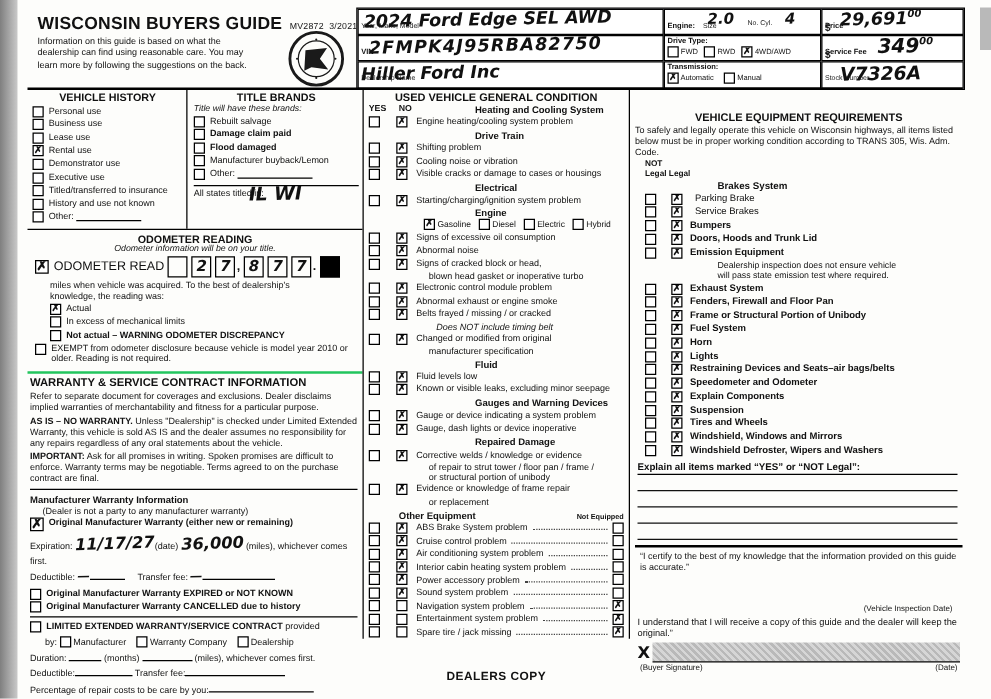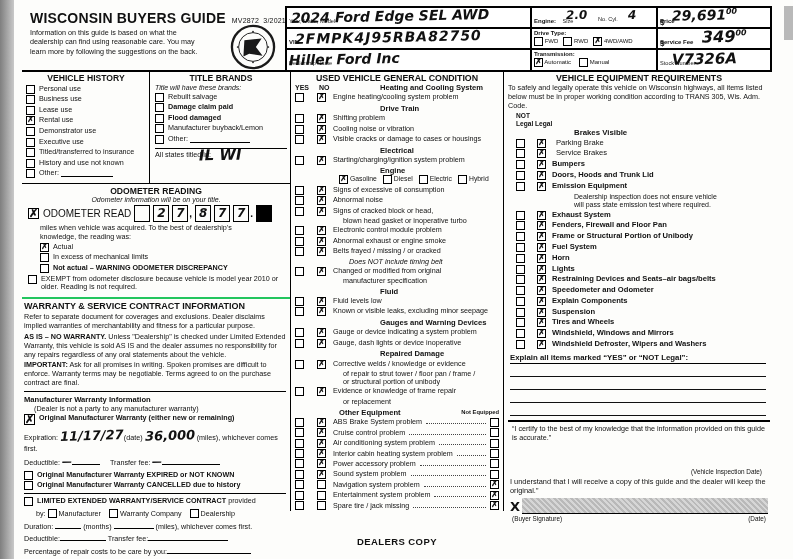--- a/index.html
+++ b/index.html
@@ -71,31 +71,31 @@
   .yn span:first-child{width:24px;}
   .cgt{font-weight:bold;font-size:7.6px;margin-left:48px;margin-top:1.5px;padding-left:41px;}
   .cr{display:flex;align-items:flex-start;margin:1.4px 0 1.4px 4px;line-height:1.1;}
   .cr .cbx{flex:none;}
   .cr .cbx + .cbx{margin-left:13px;}
   .clb{margin-left:7px;}
   .cont{margin-left:52px;line-height:1.1;}
   .cnote{margin-left:58px;font-style:italic;line-height:1.1;}
   .fuel{display:flex;margin-left:48px;gap:6px;font-size:6.8px;align-items:center;}
   .fuel .cbx{margin-right:2px;}
-  .oth-hdr{display:flex;margin-left:48px;margin-top:2px;align-items:center;}
+  .oth-hdr{display:flex;margin-left:28px;margin-top:2px;align-items:flex-end;}
   .oth-hdr .h1{font-weight:bold;font-size:7.6px;flex:1;}
   .oth-hdr .h2{font-weight:bold;font-size:5.8px;margin-right:4px;}
   .or{display:flex;align-items:center;margin:1.4px 4px 1.4px 4px;line-height:1.1;}
   .or .cbx{flex:none;}
   .or .cbx + .cbx{margin-left:13px;}
   .olb{margin-left:7px;white-space:nowrap;}
   .dots{flex:1;border-bottom:1px dotted #444;margin:0 4px 2px 4px;height:5px;}
 
   
-  .eq{padding:1px 2px 0 4px;}
+  .eq{padding:17px 2px 0 4px;}
   .eq-title{font-weight:bold;font-size:8.8px;text-align:center;margin:1px 0;}
   .eq-intro{font-size:7.2px;line-height:1.22;margin-bottom:2px;}
   .nl-hdr{font-weight:bold;font-size:6.6px;margin-left:8px;line-height:1.1;}
   .er{display:flex;align-items:flex-start;margin:1.8px 0 1.8px 8px;line-height:1.05;}
   .er .cbx{flex:none;}
   .er .cbx + .cbx{margin-left:12px;}
   .elb{margin-left:6px;font-weight:bold;font-size:7.6px;}
   .elb.plain{font-weight:normal;margin-left:10px;}
   .eghdr{font-weight:bold;font-size:7.8px;margin-left:66px;margin-top:1px;}
   .enote{margin-left:66px;font-size:7px;line-height:1.15;}
@@ -548,21 +548,21 @@
 
 <div class="col-right">
   <div class="eq">
     <div class="eq-title">VEHICLE EQUIPMENT REQUIREMENTS</div>
     <div class="eq-intro">To safely and legally operate this vehicle on Wisconsin highways, all items listed below must be in proper working condition according to TRANS 305, Wis. Adm. Code.</div>
     <div class="nl-hdr">
       <div>NOT</div>
       <div><span>Legal</span> <span>Legal</span></div>
     </div>
 
-    <div class="eghdr">Brakes Visible</div>
+    <div class="eghdr">Brakes System</div>
     <div class="er">
         <span class="cbx"></span>
         <span class="cbx checked">✗</span>
         <span class="elb plain">Parking Brake</span>
       </div>
     <div class="er">
         <span class="cbx"></span>
         <span class="cbx checked">✗</span>
         <span class="elb plain">Service Brakes</span>
       </div>

